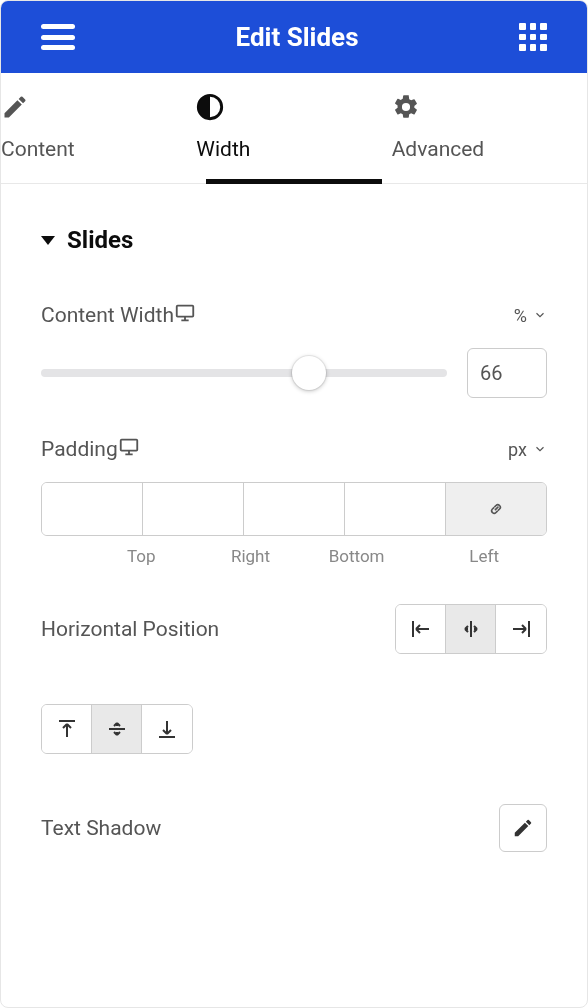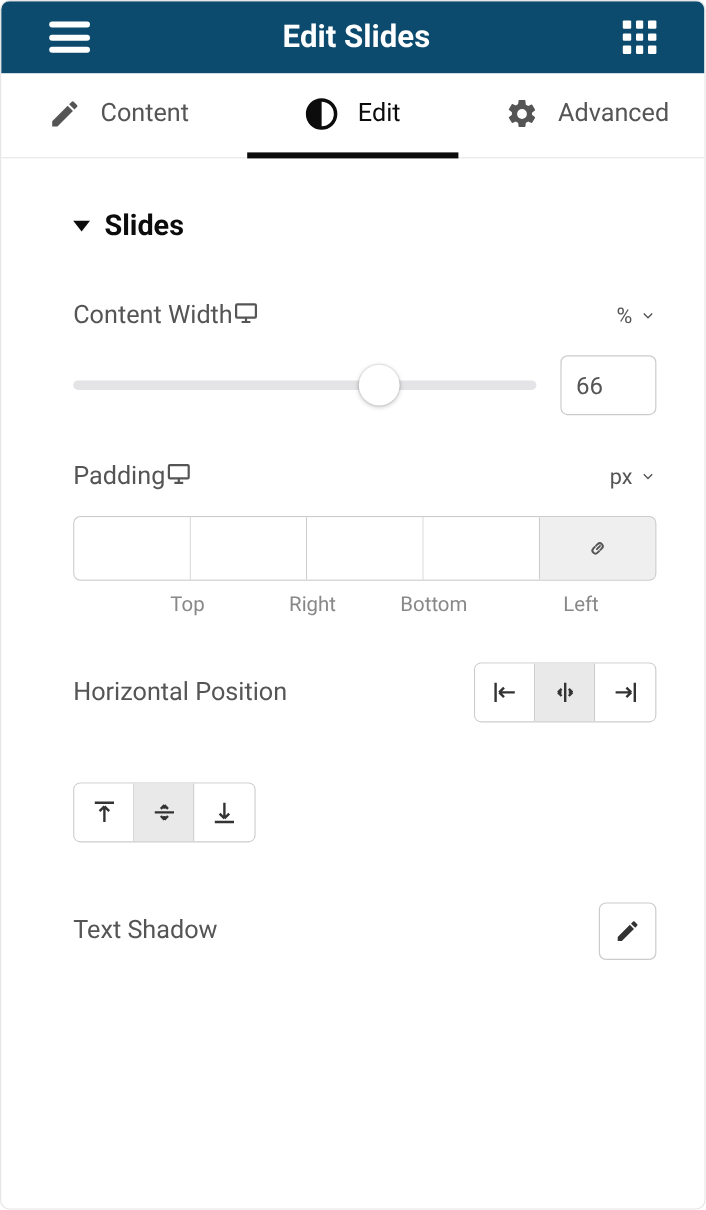--- a/index.html
+++ b/index.html
@@ -1,29 +1,29 @@
 <!DOCTYPE html>
 <html><head>
 <meta charset="utf-8">
 <style>
   * { box-sizing: border-box; margin: 0; padding: 0; font-family: -apple-system, BlinkMacSystemFont, "Segoe UI", Roboto, Helvetica, Arial, sans-serif; }
   body { width: 588px; height: 1008px; background: #fff; border: 1px solid #e6e6e6; border-radius: 8px; overflow: hidden; }
-  .topbar { background: #0c4a6e; color: #fff; height: 60px; display: flex; align-items: center; justify-content: space-between; padding: 0 40px; }
+  .topbar { background: #1d4ed8; color: #fff; height: 72px; display: flex; align-items: center; justify-content: space-between; padding: 0 40px; }
   .topbar .title { font-size: 26px; font-weight: 700; }
   .hamburger { width: 34px; height: 26px; display: flex; flex-direction: column; justify-content: space-between; cursor: pointer; }
   .hamburger span { display: block; height: 5px; background: #fff; border-radius: 3px; }
   .dots { width: 28px; height: 28px; display: grid; grid-template-columns: repeat(3,1fr); grid-template-rows: repeat(3,1fr); gap: 4px; cursor: pointer; }
   .dots span { background: #fff; border-radius: 1px; }
   .tabs { display: flex; border-bottom: 1px solid #e8e8e8; }
-  .tab { flex: 1; display: flex; flex-direction: row; align-items: center; justify-content: center; padding: 20px 0 22px; gap: 16px; color: #555; cursor: pointer; position: relative; }
+  .tab { flex: 1; display: flex; flex-direction: column; justify-content: center; padding: 20px 0 22px; gap: 16px; color: #555; cursor: pointer; position: relative; }
   .tab svg { width: 28px; height: 28px; }
   .tab-label { font-size: 21px; }
   .tab.active { color: #0c0c0c; }
   .tab.active::after { content:""; position:absolute; bottom:-1px; left:50%; transform:translateX(-50%); width: 176px; height: 5px; background:#0c0c0c; }
-  .panel { padding: 42px 40px 30px; margin-left: 20px; }
+  .panel { padding: 42px 40px 30px; }
   .section-header { display:flex; align-items:center; gap:12px; margin-bottom: 48px; }
   .caret { width:0; height:0; border-left:7px solid transparent; border-right:7px solid transparent; border-top:9px solid #0c0c0c; }
   .section-title { font-size: 24px; font-weight:700; color:#0c0c0c; }
   .row { margin-bottom: 38px; }
   .row-head { display:flex; align-items:center; justify-content:space-between; margin-bottom: 20px; }
   .row-left { display:flex; align-items:center; }
   .label { font-size: 21px; color:#555; }
   .unit { display:flex; align-items:center; gap:6px; color:#555; font-size:18px; cursor:pointer; }
   .unit svg { width:14px; height:14px; }
   .device-icon svg { width:22px; height:22px; stroke:#555; }
@@ -77,21 +77,21 @@
     <svg viewBox="0 0 24 24">
         <path fill="#555" d="M3 17.25V21h3.75L17.81 9.94l-3.75-3.75L3 17.25zM20.71 7.04a1 1 0 0 0 0-1.41l-2.34-2.34a1 1 0 0 0-1.41 0l-1.83 1.83 3.75 3.75 1.83-1.83z"></path>
       </svg>
     <span class="tab-label">Content</span>
   </div>
   <div class="tab active">
     <svg viewBox="0 0 24 24">
         <circle cx="12" cy="12" r="10" fill="none" stroke="#0c0c0c" stroke-width="2.5"></circle>
         <path fill="#0c0c0c" d="M12 2a10 10 0 0 0 0 20V2z"></path>
       </svg>
-    <span class="tab-label">Edit</span>
+    <span class="tab-label">Width</span>
   </div>
   <div class="tab">
     <svg viewBox="0 0 24 24">
         <path fill="#555" d="M19.14 12.94a7.14 7.14 0 0 0 .05-.94 7.14 7.14 0 0 0-.05-.94l2.03-1.58a.5.5 0 0 0 .12-.64l-1.92-3.32a.5.5 0 0 0-.61-.22l-2.39.96a7.03 7.03 0 0 0-1.62-.94l-.36-2.54A.5.5 0 0 0 13.9 2h-3.84a.5.5 0 0 0-.49.42l-.36 2.54c-.58.24-1.12.55-1.62.94l-2.39-.96a.5.5 0 0 0-.61.22L2.67 8.48a.5.5 0 0 0 .12.64l2.03 1.58a7.14 7.14 0 0 0-.05.94c0 .32.02.63.05.94l-2.03 1.58a.5.5 0 0 0-.12.64l1.92 3.32c.14.24.43.34.61.22l2.39-.96c.5.39 1.04.7 1.62.94l.36 2.54a.5.5 0 0 0 .49.42h3.84a.5.5 0 0 0 .49-.42l.36-2.54c.58-.24 1.12-.55 1.62-.94l2.39.96c.18.12.47.02.61-.22l1.92-3.32a.5.5 0 0 0-.12-.64l-2.03-1.58zM12 15.5A3.5 3.5 0 1 1 12 8.5a3.5 3.5 0 0 1 0 7z"></path>
       </svg>
     <span class="tab-label">Advanced</span>
   </div>
 </div>
 
 <div class="panel">

